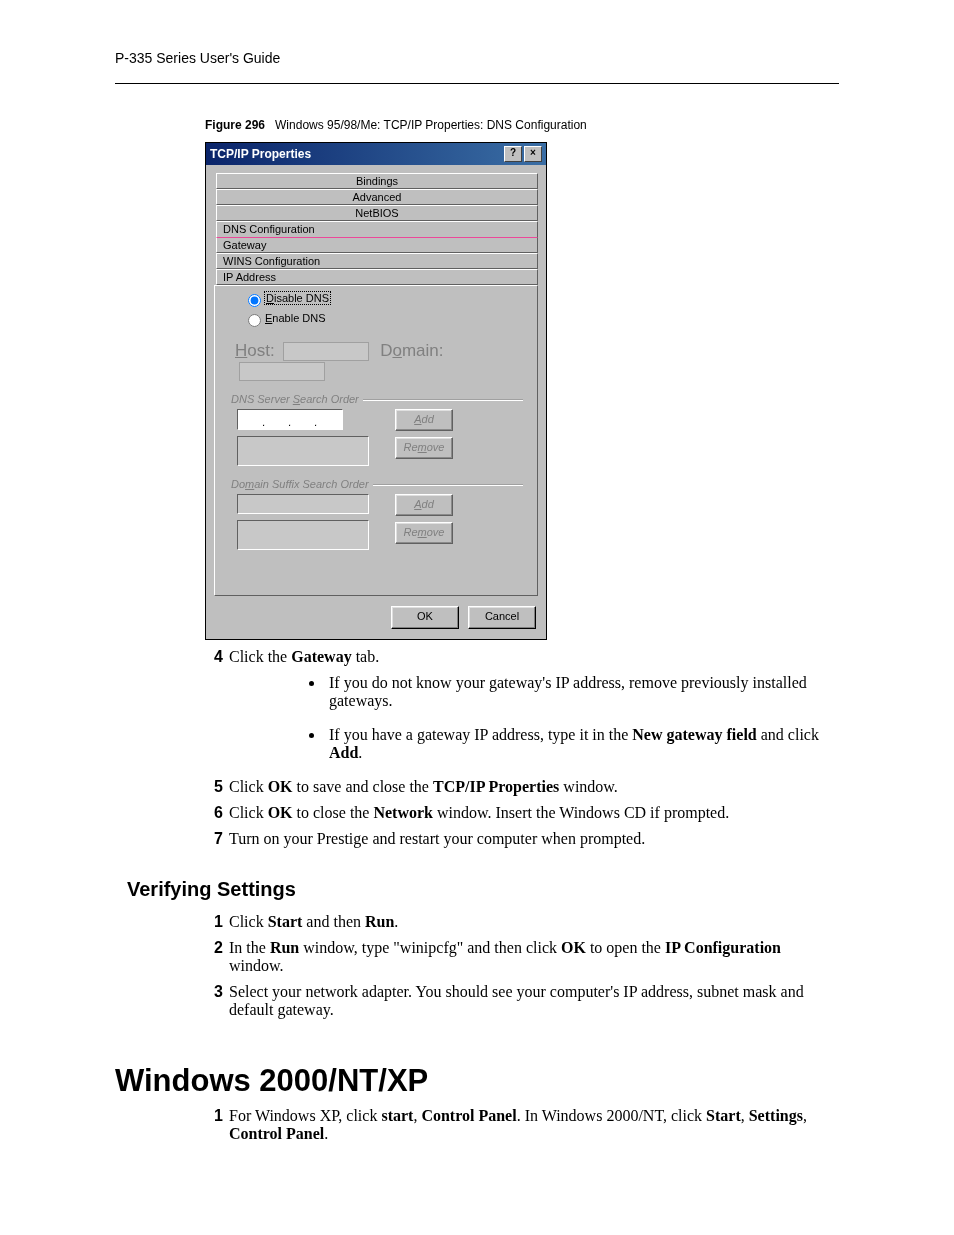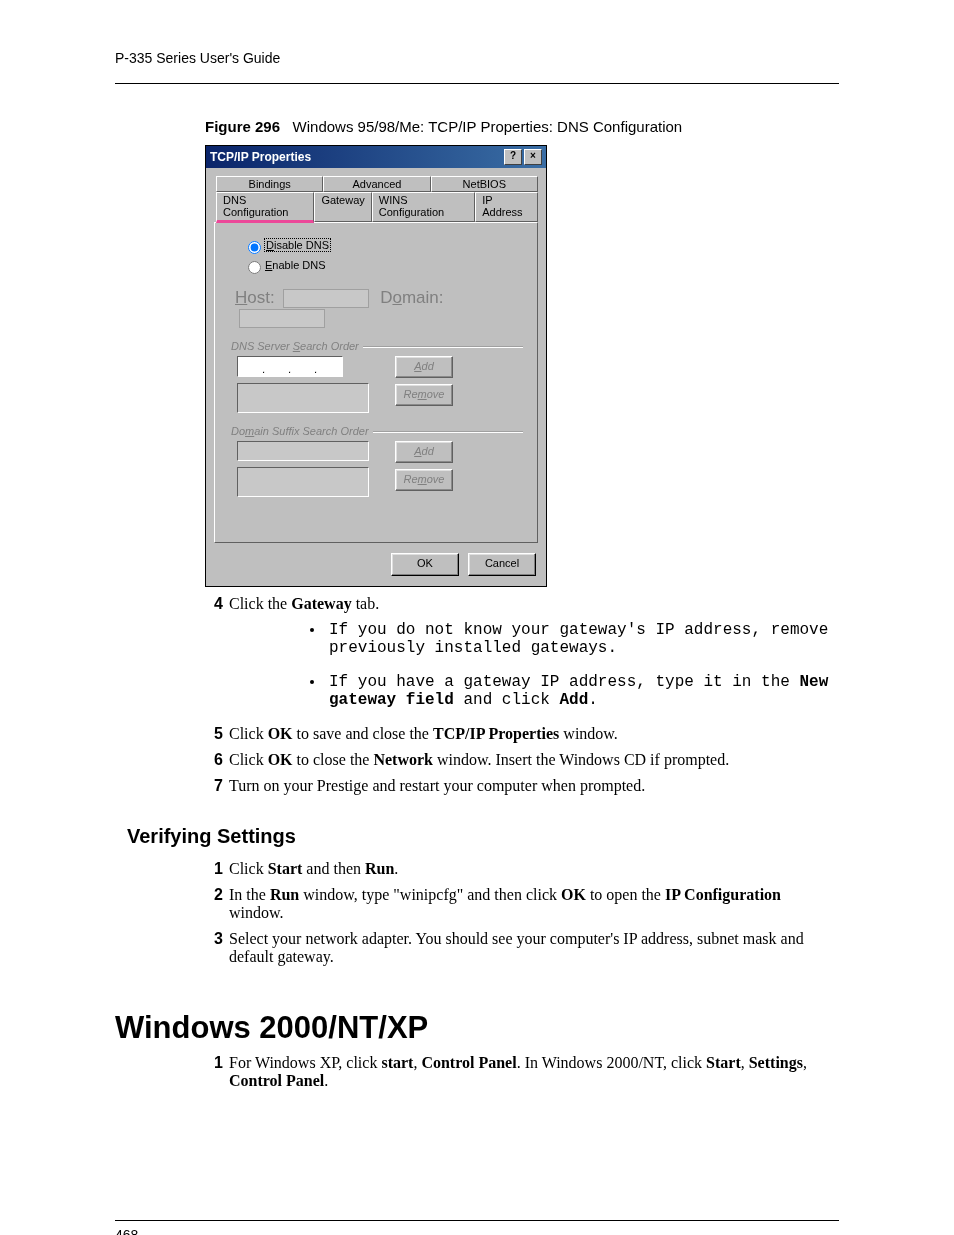--- a/index.html
+++ b/index.html
@@ -14,21 +14,21 @@
   }
   .header-bar {
     font-family: Arial, Helvetica, sans-serif;
     font-size: 14px;
     border-bottom: 1.5px solid #000;
     padding-bottom: 17px;
     margin-bottom: 34px;
   }
   .fig-label {
     font-family: Arial, Helvetica, sans-serif;
-    font-size: 15px;
+    font-size: 12px;
     margin-left: 90px;
     margin-bottom: 10px;
   }
   .fig-label b { font-weight: bold; }
   .win9x {
     width: 340px;
     margin-left: 90px;
     border: 1px solid #000;
     background: #bfbfbf;
     font-family: "Tahoma", "MS Sans Serif", Arial, sans-serif;
@@ -53,44 +53,44 @@
     border-bottom-color: #404040;
     color: #000;
     font-size: 10px;
     font-weight: bold;
     text-align: center;
     line-height: 12px;
     font-family: Arial, sans-serif;
   }
   .dlg-body { padding: 8px 8px 10px 8px; }
   .tabs {  }
-  .tabrow { display: flex; border-bottom: 0; margin-left: 2px; }
+  .tabrow { display: flex; border-bottom: 0; margin-left: 2px; flex-direction: column; }
   .tab {
     background: #bfbfbf;
     border-top: 1px solid #fff;
     border-left: 1px solid #fff;
     border-right: 1px solid #606060;
     border-bottom: 1px solid #606060;
     padding: 1px 6px;
     font-size: 11px;
     position: relative;
   }
   .tab.active {
-    border-bottom: 3px solid #ec4899;
+    border-bottom: 1px solid #ec4899;
     z-index: 2;
     padding-bottom: 2px;
     margin-bottom: -1px;
   }
   .tabrow.top .tab { flex: 1; text-align: center; }
   .tabpanel {
     border-top: 1px solid #fff;
     border-left: 1px solid #fff;
     border-right: 1px solid #606060;
     border-bottom: 1px solid #606060;
-    padding: 13px 14px 16px 14px;
+    padding: 3px 14px 16px 14px;
     margin-top: 0;
     min-height: 290px;
   }
   .radio-row { margin: 2px 0 4px 14px; font-size: 11px; color: #000; }
   .radio-row input { margin-right: 4px; vertical-align: middle; }
   .dotted { outline: 1px dotted #000; padding: 0 1px; }
   .u { text-decoration: underline; }
   .host-row { margin: 14px 0 12px 6px; color: #808080; font-size: 17px; }
   .host-row .inp {
     display: inline-block;
@@ -145,21 +145,21 @@
   .col-right { display: flex; flex-direction: column; gap: 6px; }
   .okcancel { text-align: right; margin-top: 10px; padding-right: 2px; }
   .okcancel .btn9x { margin-left: 6px; }
 
   .content { margin-left: 90px; }
   ol.steps { list-style: none; padding: 0; margin: 8px 0 0 0; }
   ol.steps > li { display: flex; margin: 4px 0 8px 0; }
   ol.steps > li .num { font-family: Arial, Helvetica, sans-serif; font-weight: bold; width: 18px; flex-shrink: 0; text-align: right; margin-right: 6px; }
   ol.steps > li .body { flex: 1; }
   ul.bullets { list-style: disc; margin: 8px 0 8px 120px; padding: 0; }
-  ul.bullets li { margin: 4px 0 16px 0; padding-left: 4px; font-family: Liberation Mono, monospace; }
+  ul.bullets li { margin: 4px 0 16px 0; padding-left: 4px; }
   h3.section {
     font-family: Arial, Helvetica, sans-serif;
     font-size: 20px;
     font-weight: bold;
     margin: 30px 0 12px 12px;
   }
   h2.chapter {
     font-family: Arial, Helvetica, sans-serif;
     font-size: 31px;
     font-weight: bold;

